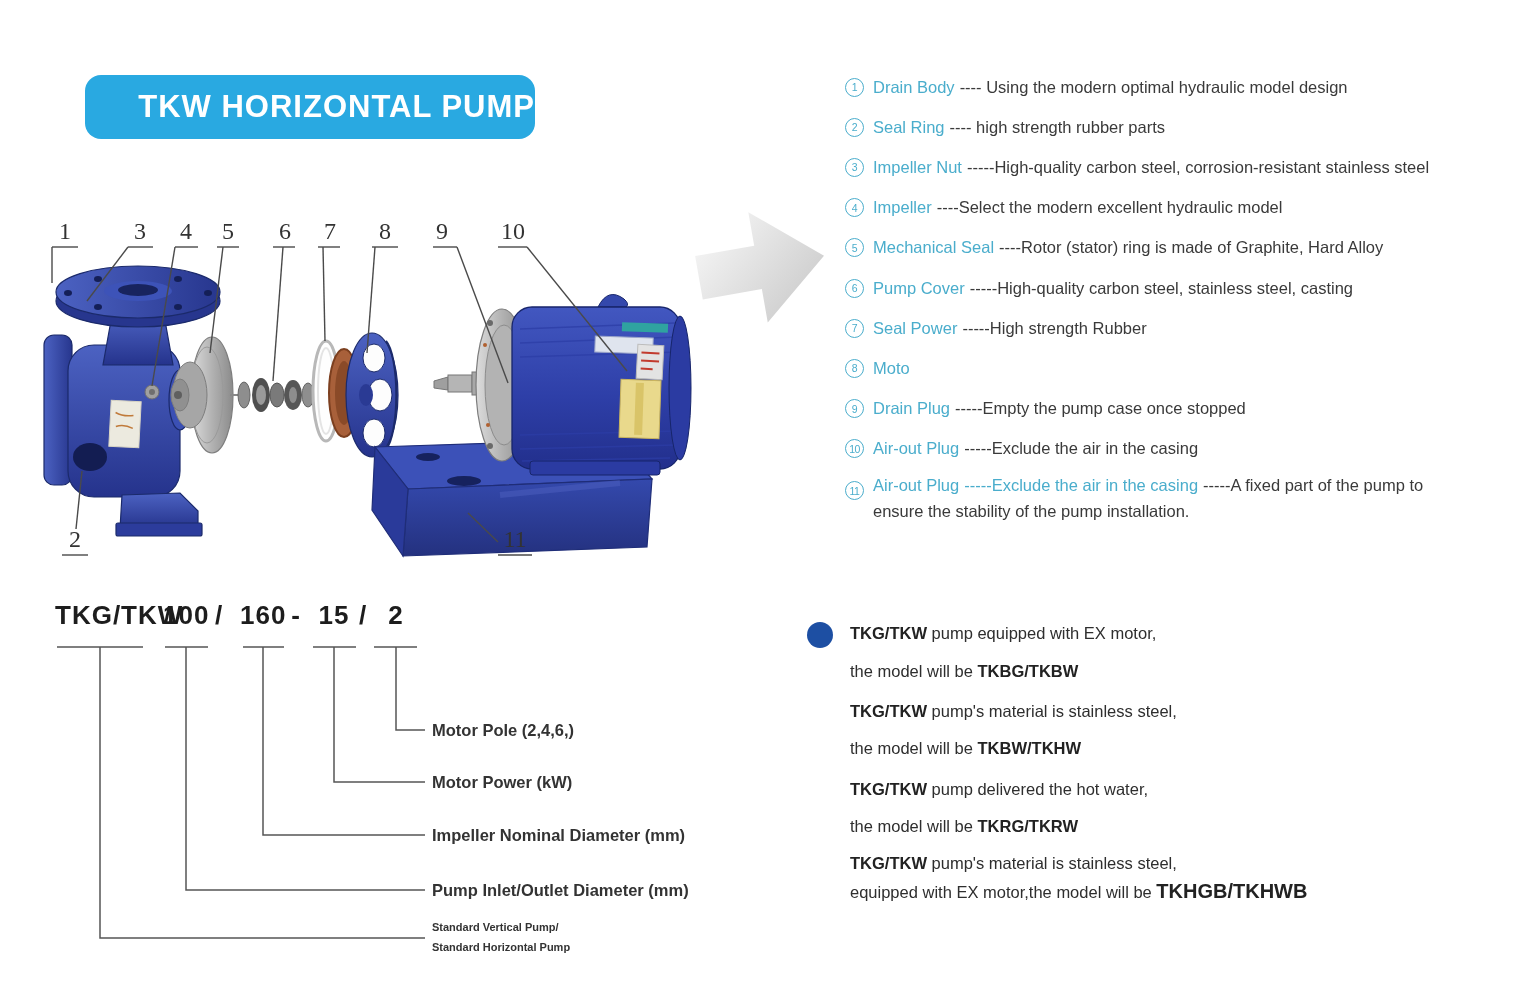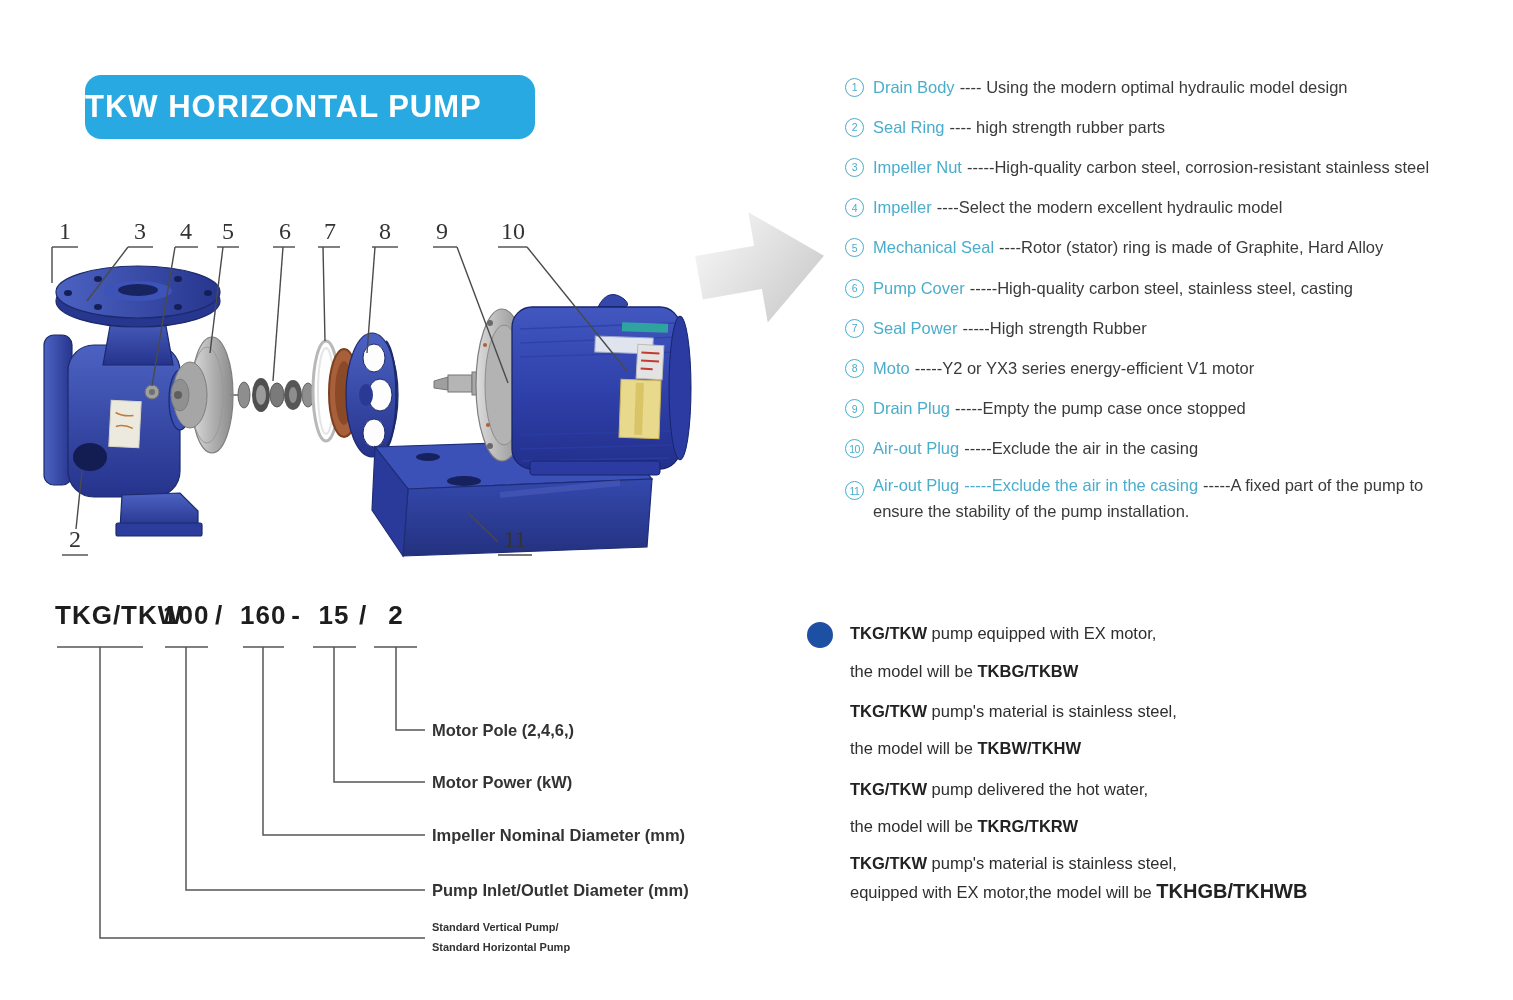--- a/index.html
+++ b/index.html
@@ -1,21 +1,21 @@
 <!DOCTYPE html>
 <html><head>
 <meta charset="utf-8">
 <style>
   html,body{margin:0;padding:0;background:#ffffff;}
   .page{position:relative;width:1513px;height:1000px;background:#ffffff;overflow:hidden;
         font-family:"Liberation Sans", sans-serif;color:#3a3a3a;}
 
   
   .banner{position:absolute;left:85px;top:75px;width:450px;height:64px;background:#29a9e1;
-          border-radius:16px;display:flex;align-items:center;justify-content:flex-start;}
+          border-radius:16px;display:flex;align-items:center;justify-content:flex-end;}
   .banner span{color:#ffffff;font-size:31px;font-weight:bold;letter-spacing:1px;}
 
   
   .diagram{position:absolute;left:30px;top:195px;}
   .callout{font-family:"Liberation Serif", serif;font-size:24px;fill:#333333;}
   .cline{stroke:#4a4a4a;stroke-width:1.4;fill:none;}
 
   
   .arrow{position:absolute;left:690px;top:195px;}
 
@@ -277,21 +277,20 @@
         <span class="pdesc">-----High-quality carbon steel, stainless steel, casting</span>
       </div>
       <div class="part-row">
         <span class="pnum">7</span>
         <span class="pname">Seal Power</span>
         <span class="pdesc">-----High strength Rubber</span>
       </div>
       <div class="part-row">
         <span class="pnum">8</span>
         <span class="pname">Moto</span>
-        <span class="pdesc">-----Y2 or YX3 series energy-efficient V1 motor</span>
       </div>
       <div class="part-row">
         <span class="pnum">9</span>
         <span class="pname">Drain Plug</span>
         <span class="pdesc">-----Empty the pump case once stopped</span>
       </div>
       <div class="part-row">
         <span class="pnum">10</span>
         <span class="pname">Air-out Plug</span>
         <span class="pdesc">-----Exclude the air in the casing</span>

